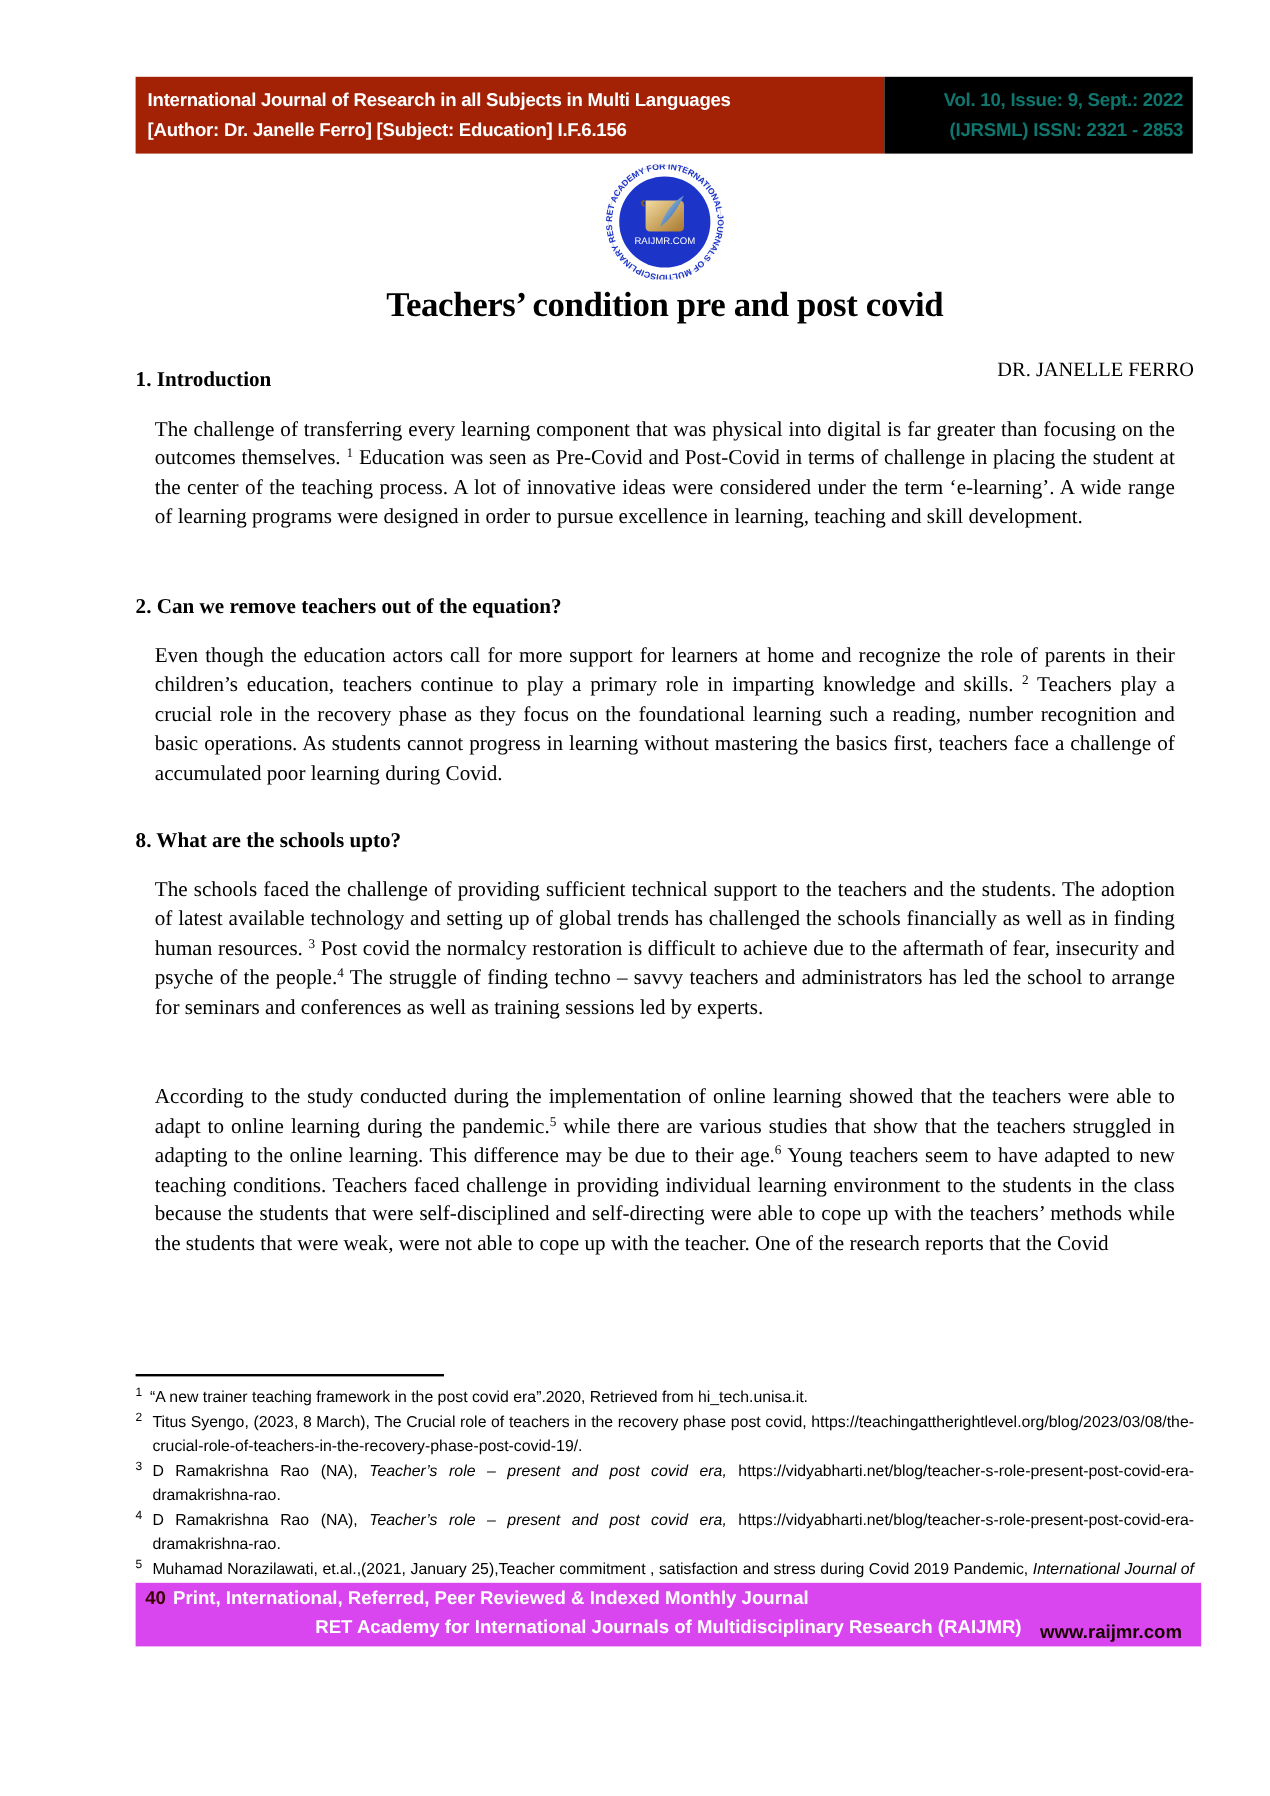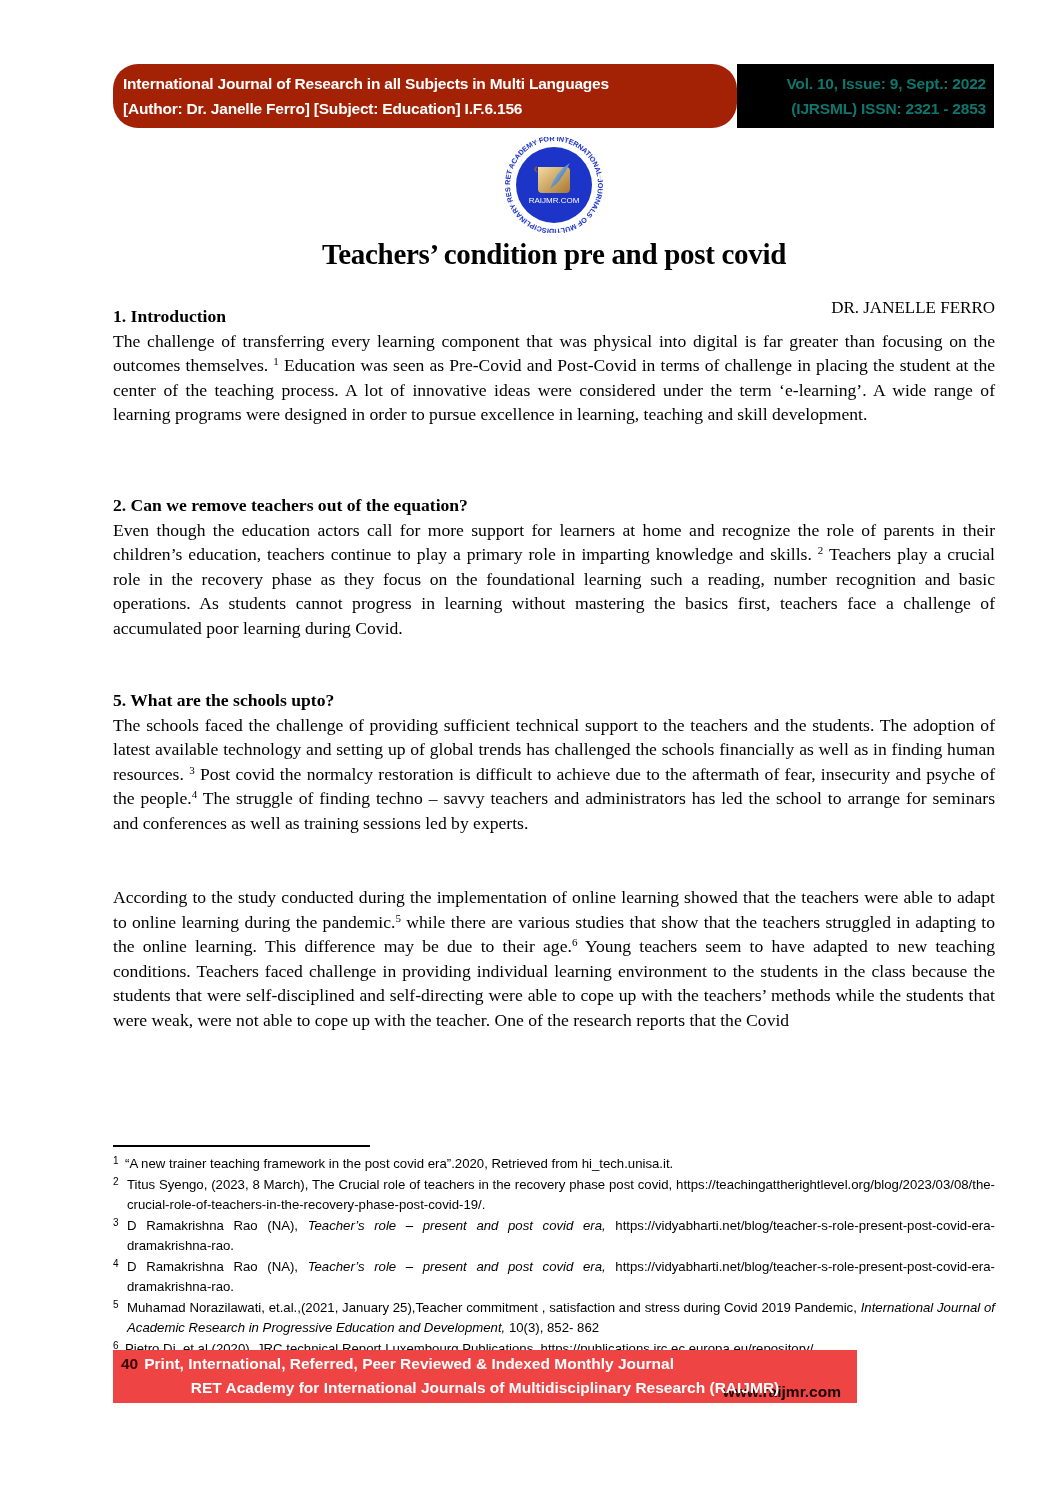--- a/index.html
+++ b/index.html
@@ -1,40 +1,40 @@
 <!DOCTYPE html>
 <html><head>
 <meta charset="utf-8">
 <style>
   html, body { margin: 0; padding: 0; background: #ffffff; }
   body { width: 1058px; height: 1497px; position: relative; overflow: hidden; font-family: "Liberation Serif", serif; color: #000; }
 
   .hdr { position: absolute; left: 113px; top: 64px; height: 64px; width: 881px; display: flex; }
-  .hdr-left { background: #a32104; width: 624px; height: 64px; color: #fff; font-family: "Liberation Sans", sans-serif; font-weight: bold; font-size: 15.5px; box-sizing: border-box; padding: 7px 0 0 10px; line-height: 25px; letter-spacing: -0.2px; border-radius: 25px; }
+  .hdr-left { background: #a32104; width: 624px; height: 64px; color: #fff; font-family: "Liberation Sans", sans-serif; font-weight: bold; font-size: 15.5px; box-sizing: border-box; padding: 7px 0 0 10px; line-height: 25px; letter-spacing: -0.2px; }
   .hdr-right { background: #000; flex: 1; height: 64px; color: #0f766e; font-family: "Liberation Sans", sans-serif; font-weight: bold; font-size: 15.5px; box-sizing: border-box; padding: 7px 8px 0 0; line-height: 25px; text-align: right; letter-spacing: -0.2px; }
 
   .logo { position: absolute; left: 501px; top: 137px; width: 106px; height: 96px; }
 
   .title { position: absolute; left: 113px; width: 882px; top: 238px; text-align: center; font-weight: bold; font-size: 29px; letter-spacing: -0.3px; }
   .author { position: absolute; left: 113px; width: 882px; top: 298px; text-align: right; font-size: 17px; }
 
   .content { position: absolute; left: 113px; width: 882px; font-size: 17.6px; line-height: 24.5px; }
   .content h2 { margin: 0; font-size: 17.6px; font-weight: bold; line-height: 24.5px; }
-  .content p { margin: 0; text-align: justify; }
+  .content p { margin: 16px; text-align: justify; }
   sup { font-size: 11px; line-height: 0; vertical-align: 6px; }
 
   .sep { position: absolute; left: 113px; top: 1145px; width: 257px; height: 2px; background: #000; }
 
   .fns { position: absolute; left: 113px; width: 882px; top: 1154px; font-family: "Liberation Sans", sans-serif; font-size: 13.2px; line-height: 20.5px; }
   .fn { position: relative; padding-left: 14px; text-align: justify; }
   .fn .num { position: absolute; left: 0; top: -3px; font-size: 10px; }
   .fn.tight { padding-left: 12px; }
   .fns i { font-style: italic; }
 
-  .ftr { position: absolute; left: 113px; top: 1350px; width: 744px; height: 53px; background: #ef4444; font-family: "Liberation Sans", sans-serif; font-weight: bold; font-size: 15.5px; color: #fff; }
+  .ftr { position: absolute; left: 113px; top: 1319px; width: 888px; height: 53px; background: #d946ef; font-family: "Liberation Sans", sans-serif; font-weight: bold; font-size: 15.5px; color: #fff; }
   .ftr-row1 { position: absolute; left: 8px; right: 16px; top: 3px; display: flex; justify-content: space-between; line-height: 22px; }
   .ftr-page { color: #3a0000; margin-right: 6px; }
   .ftr-url { color: #1a0000; margin-top: 28px; }
   .ftr-row2 { position: absolute; left: 0; width: 100%; top: 27px; text-align: center; line-height: 22px; }
 </style>
 </head>
 <body>
 
 <div class="hdr">
   <div class="hdr-left">
@@ -81,21 +81,21 @@
   <h2>1. Introduction</h2>
   <p><span>The challenge of transferring every learning component that was physical into digital is far greater than focusing on the outcomes themselves. </span><sup>1</sup><span> Education was seen as Pre-Covid and Post-Covid in terms of challenge in placing the student at the center of the teaching process. A lot of innovative ideas were considered under the term ‘e-learning’.  A wide range of learning programs were designed in order to pursue excellence in learning, teaching and skill development.</span></p>
 </div>
 
 <div class="content" style="top: 493px;">
   <h2>2. Can we remove teachers out of the equation?</h2>
   <p><span>Even though the education actors call for more support for learners at home and recognize the role of parents in their children’s education, teachers continue to play a primary role in imparting knowledge and skills. </span><sup>2</sup><span> Teachers play a crucial role in the recovery phase as they focus on the foundational learning such a reading, number recognition and basic operations. As students cannot progress in learning without mastering the basics first, teachers face a challenge of accumulated poor learning during Covid.</span></p>
 </div>
 
 <div class="content" style="top: 688px;">
-  <h2>5. What are the schools upto?</h2>
+  <h2>8. What are the schools upto?</h2>
   <p><span>The schools faced the challenge of providing sufficient technical support to the teachers and the students. The adoption of latest available technology and setting up of global trends has challenged the schools financially as well as in finding human resources. </span><sup>3</sup><span> Post covid the normalcy restoration is difficult to achieve due to the aftermath of fear, insecurity and psyche of the people.</span><sup>4</sup><span> The struggle of finding techno – savvy teachers and administrators has led the school to arrange for seminars and conferences as well as training sessions led by experts.</span></p>
 </div>
 
 <div class="content" style="top: 885px;">
   <p><span>According to the study conducted during the implementation of online learning showed that the teachers were able to adapt to online learning during the pandemic.</span><sup>5</sup><span> while there are various studies that show that the teachers struggled in adapting to the online learning. This difference may be due to their age.</span><sup>6</sup><span> Young teachers seem to have adapted to new teaching conditions. Teachers faced challenge in providing individual learning environment to the students in the class because the students that were self-disciplined and self-directing were able to cope up with the teachers’ methods while the students that were weak, were not able to cope up with the teacher. One of the research reports that the Covid</span></p>
 </div>
 
 <div class="sep"></div>
 <div class="fns">
   <div class="fn tight">

